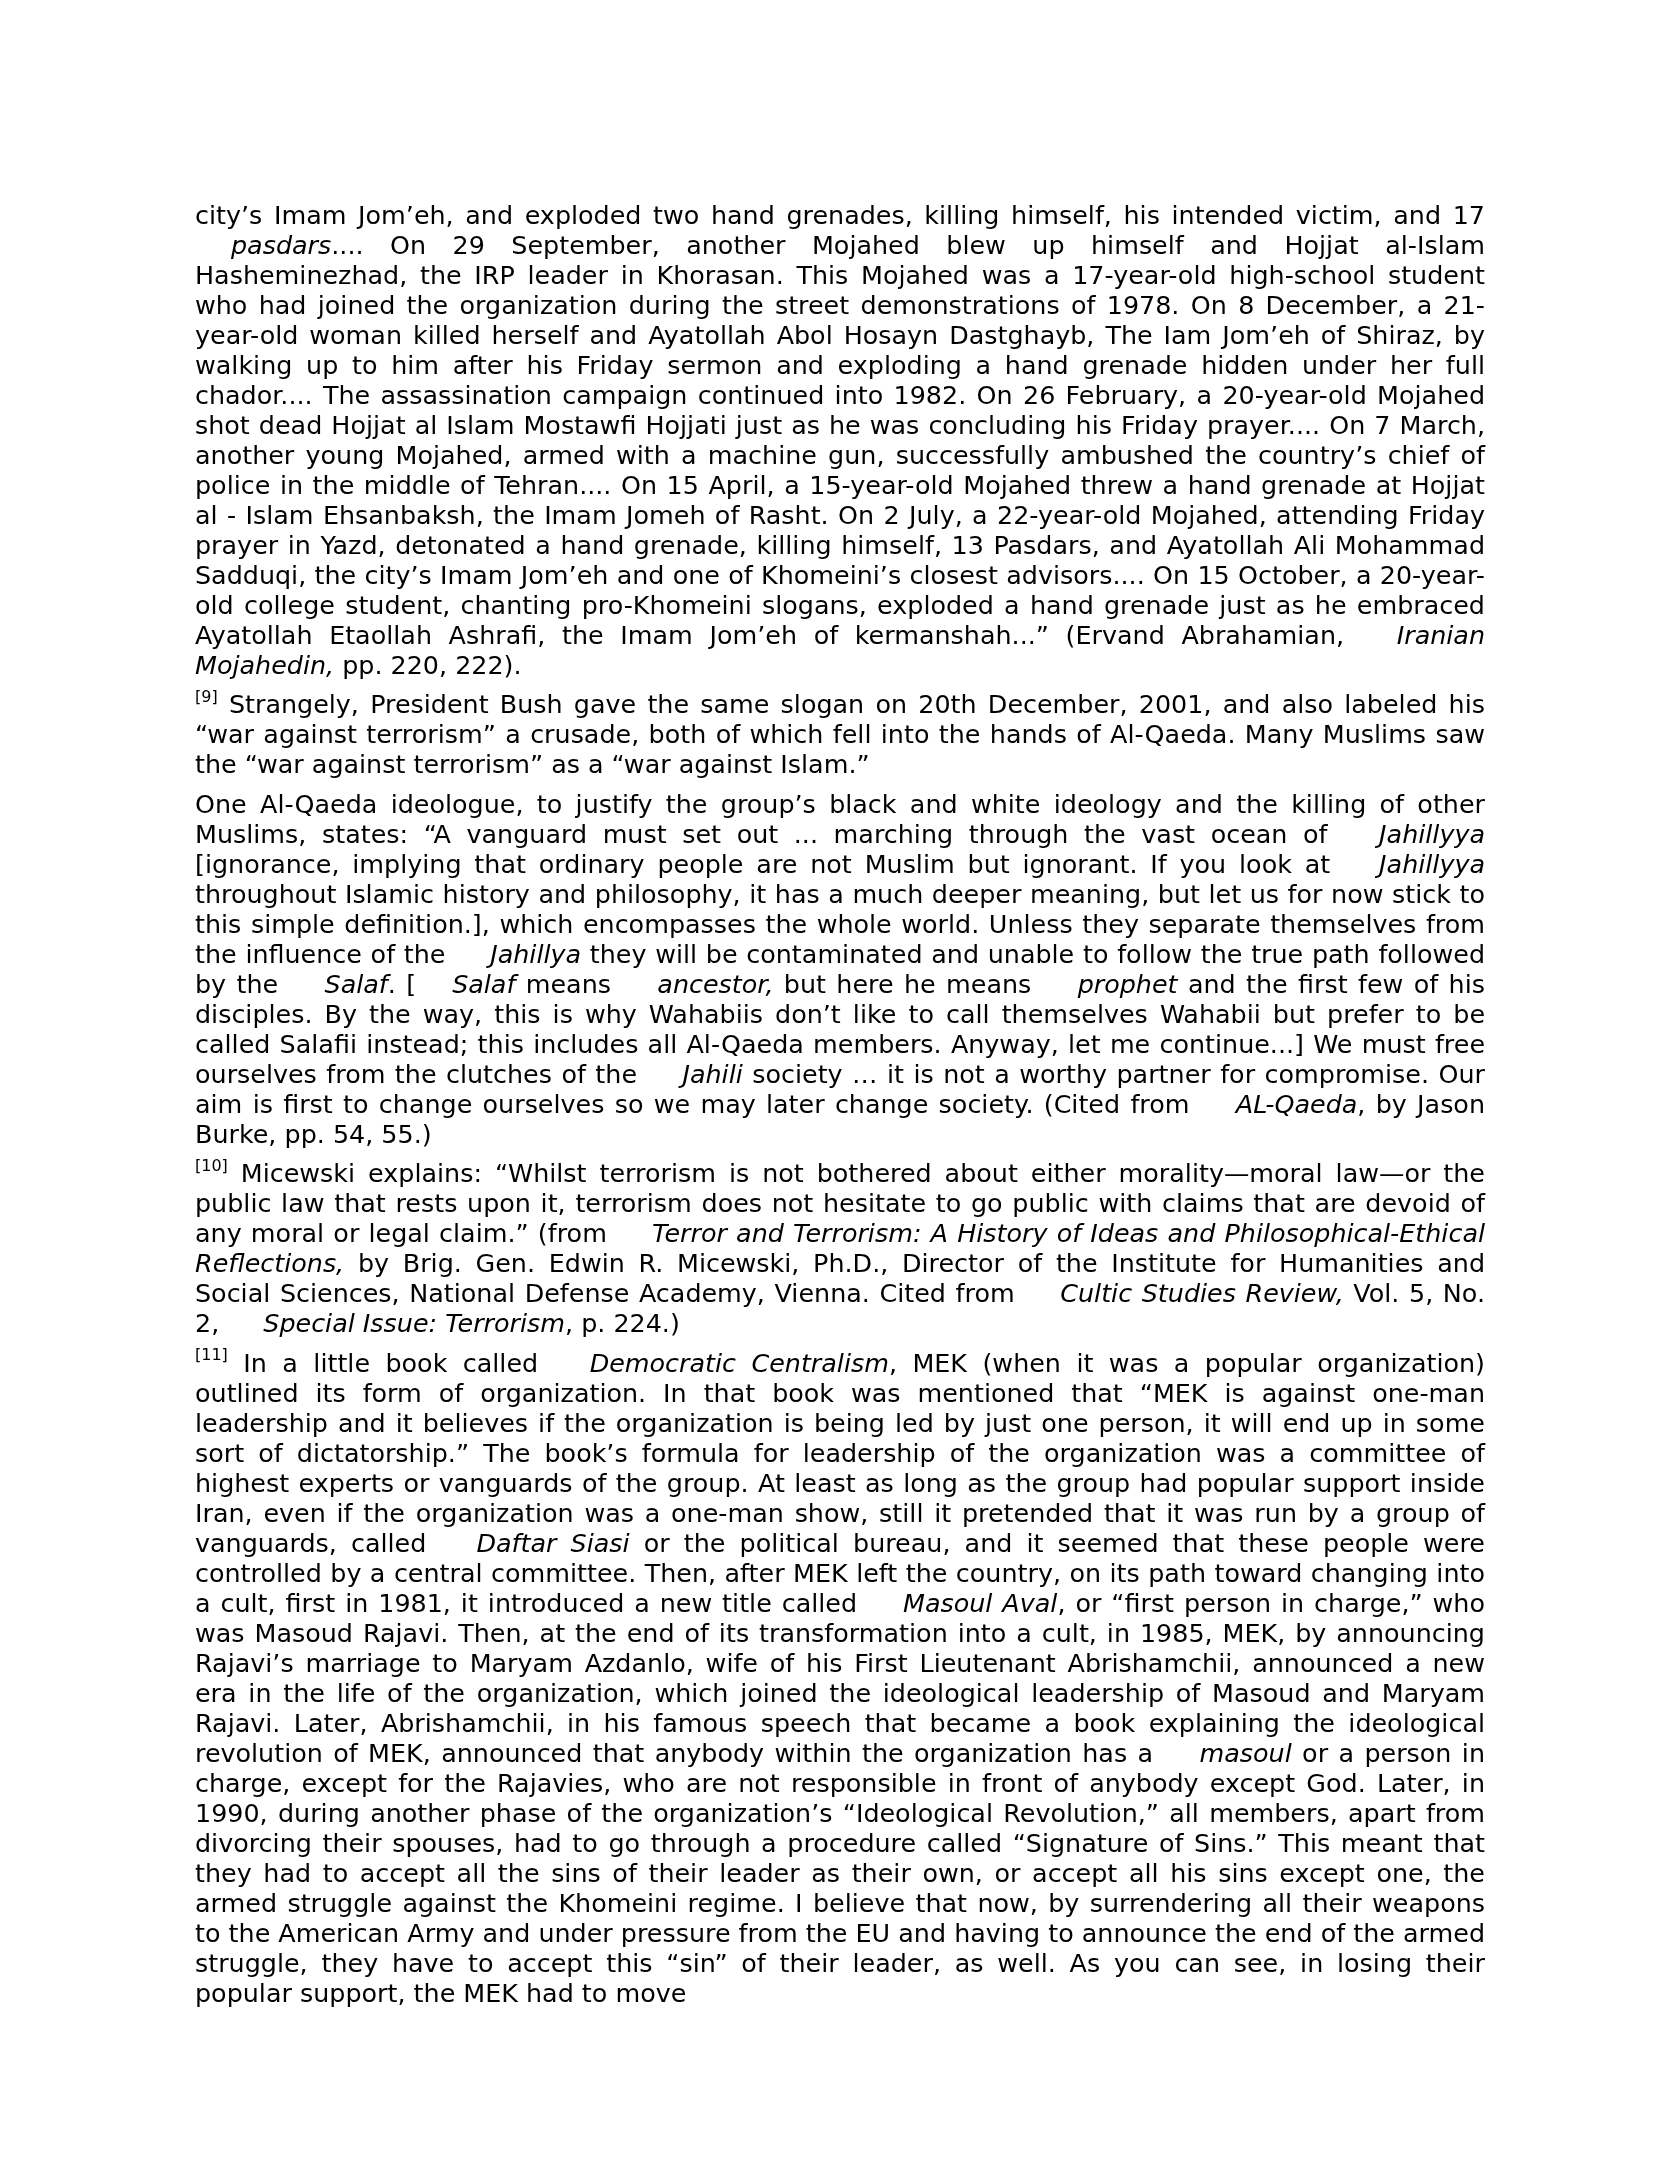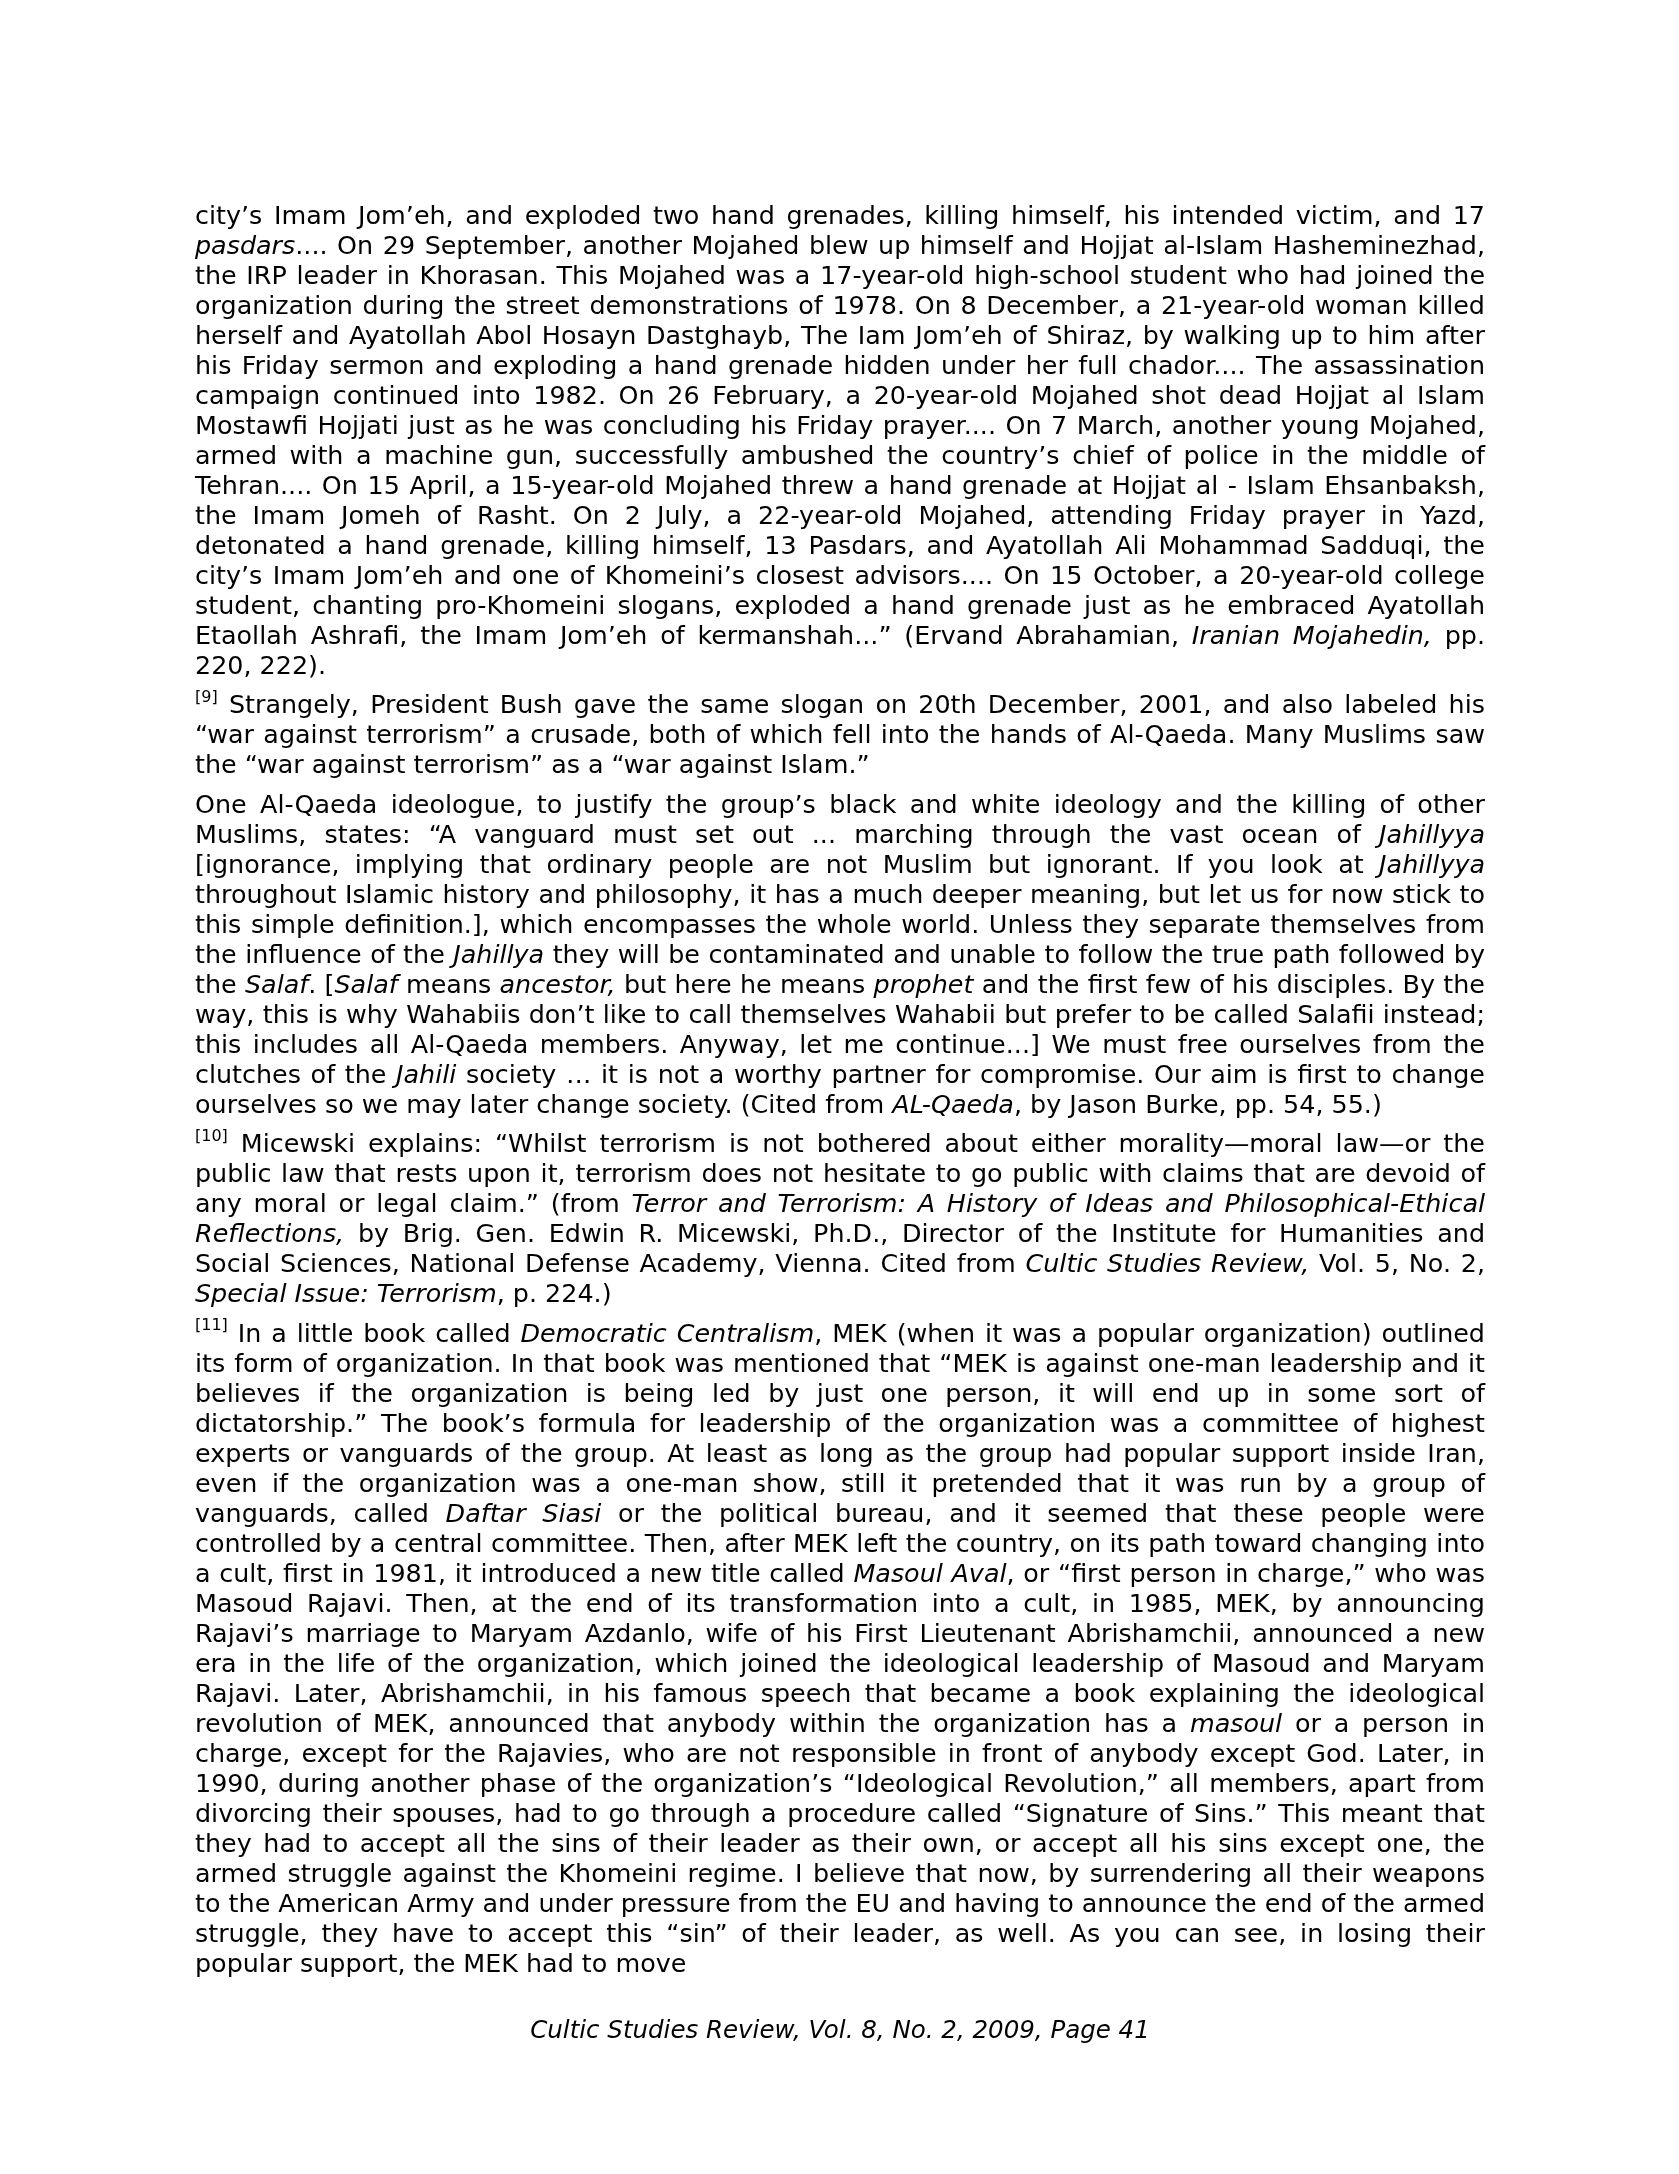--- a/index.html
+++ b/index.html
@@ -25,20 +25,21 @@
   .para {
     margin: 0 0 9.4px 0;
     font-size: 25.4px;
     line-height: 30px;
     text-align: justify;
     text-justify: inter-word;
     color: #000000;
   }
   .para em {
     font-style: italic;
+    margin-left: 36px;
   }
   sup.fn {
     font-size: 16px;
     line-height: 0;
     position: relative;
     top: -1.9px;
     vertical-align: super;
     font-style: normal;
   }
   .footer {
@@ -57,15 +58,14 @@
 <body>
 
 <div class="page">
   <div class="content" id="document-body">
       <p class="para"><span>city’s Imam Jom’eh, and exploded two hand grenades, killing himself, his intended victim, and 17 </span><em>pasdars</em><span>.... On 29 September, another Mojahed blew up himself and Hojjat al-Islam Hasheminezhad, the IRP leader in Khorasan. This Mojahed was a 17-year-old high-school student who had joined the organization during the street demonstrations of 1978. On 8 December, a 21-year-old woman killed herself and Ayatollah Abol Hosayn Dastghayb, The Iam Jom’eh of Shiraz, by walking up to him after his Friday sermon and exploding a hand grenade hidden under her full chador.... The assassination campaign continued into 1982. On 26 February, a 20-year-old Mojahed shot dead Hojjat al Islam Mostawfi Hojjati just as he was concluding his Friday prayer.... On 7 March, another young Mojahed, armed with a machine gun, successfully ambushed the country’s chief of police in the middle of Tehran.... On 15 April, a 15-year-old Mojahed threw a hand grenade at Hojjat al - Islam Ehsanbaksh, the Imam Jomeh of Rasht. On 2 July, a 22-year-old Mojahed, attending Friday prayer in Yazd, detonated a hand grenade, killing himself, 13 Pasdars, and Ayatollah Ali Mohammad Sadduqi, the city’s Imam Jom’eh and one of Khomeini’s closest advisors.... On 15 October, a 20-year-old college student, chanting pro-Khomeini slogans, exploded a hand grenade just as he embraced Ayatollah Etaollah Ashrafi, the Imam Jom’eh of kermanshah...” (Ervand Abrahamian, </span><em>Iranian Mojahedin,</em><span> pp. 220, 222).</span></p>
       <p class="para"><sup class="fn">[9]</sup><span> Strangely, President Bush gave the same slogan on 20th December, 2001, and also labeled his “war against terrorism” a crusade, both of which fell into the hands of Al-Qaeda. Many Muslims saw the “war against terrorism” as a “war against Islam.”</span></p>
       <p class="para"><span>One Al-Qaeda ideologue, to justify the group’s black and white ideology and the killing of other Muslims, states: “A vanguard must set out ... marching through the vast ocean of </span><em>Jahillyya</em><span> [ignorance, implying that ordinary people are not Muslim but ignorant. If you look at </span><em>Jahillyya</em><span> throughout Islamic history and philosophy, it has a much deeper meaning, but let us for now stick to this simple definition.], which encompasses the whole world. Unless they separate themselves from the influence of the </span><em>Jahillya</em><span> they will be contaminated and unable to follow the true path followed by the </span><em>Salaf</em><span>. [</span><em>Salaf</em><span> means </span><em>ancestor,</em><span> but here he means </span><em>prophet</em><span> and the first few of his disciples. By the way, this is why Wahabiis don’t like to call themselves Wahabii but prefer to be called Salafii instead; this includes all Al-Qaeda members. Anyway, let me continue...] We must free ourselves from the clutches of the </span><em>Jahili</em><span> society … it is not a worthy partner for compromise. Our aim is first to change ourselves so we may later change society. (Cited from </span><em>AL-Qaeda</em><span>, by Jason Burke, pp. 54, 55.)</span></p>
       <p class="para"><sup class="fn">[10]</sup><span> Micewski explains: “Whilst terrorism is not bothered about either morality—moral law—or the public law that rests upon it, terrorism does not hesitate to go public with claims that are devoid of any moral or legal claim.” (from </span><em>Terror and Terrorism: A History of Ideas and Philosophical-Ethical Reflections,</em><span> by Brig. Gen. Edwin R. Micewski, Ph.D., Director of the Institute for Humanities and Social Sciences, National Defense Academy, Vienna. Cited from </span><em>Cultic Studies Review,</em><span> Vol. 5, No. 2, </span><em>Special Issue: Terrorism</em><span>, p. 224.)</span></p>
       <p class="para"><sup class="fn">[11]</sup><span> In a little book called </span><em>Democratic Centralism</em><span>, MEK (when it was a popular organization) outlined its form of organization. In that book was mentioned that “MEK is against one-man leadership and it believes if the organization is being led by just one person, it will end up in some sort of dictatorship.” The book’s formula for leadership of the organization was a committee of highest experts or vanguards of the group. At least as long as the group had popular support inside Iran, even if the organization was a one-man show, still it pretended that it was run by a group of vanguards, called </span><em>Daftar Siasi</em><span> or the political bureau, and it seemed that these people were controlled by a central committee. Then, after MEK left the country, on its path toward changing into a cult, first in 1981, it introduced a new title called </span><em>Masoul Aval</em><span>, or “first person in charge,” who was Masoud Rajavi. Then, at the end of its transformation into a cult, in 1985, MEK, by announcing Rajavi’s marriage to Maryam Azdanlo, wife of his First Lieutenant Abrishamchii, announced a new era in the life of the organization, which joined the ideological leadership of Masoud and Maryam Rajavi. Later, Abrishamchii, in his famous speech that became a book explaining the ideological revolution of MEK, announced that anybody within the organization has a </span><em>masoul</em><span> or a person in charge, except for the Rajavies, who are not responsible in front of anybody except God. Later, in 1990, during another phase of the organization’s “Ideological Revolution,” all members, apart from divorcing their spouses, had to go through a procedure called “Signature of Sins.” This meant that they had to accept all the sins of their leader as their own, or accept all his sins except one, the armed struggle against the Khomeini regime. I believe that now, by surrendering all their weapons to the American Army and under pressure from the EU and having to announce the end of the armed struggle, they have to accept this “sin” of their leader, as well. As you can see, in losing their popular support, the MEK had to move</span></p>
     </div>
-  <div class="footer">Cultic Studies Review, Vol. 8, No. 2, 2009, Page 41</div>
 </div>
 
 
 </body></html>

